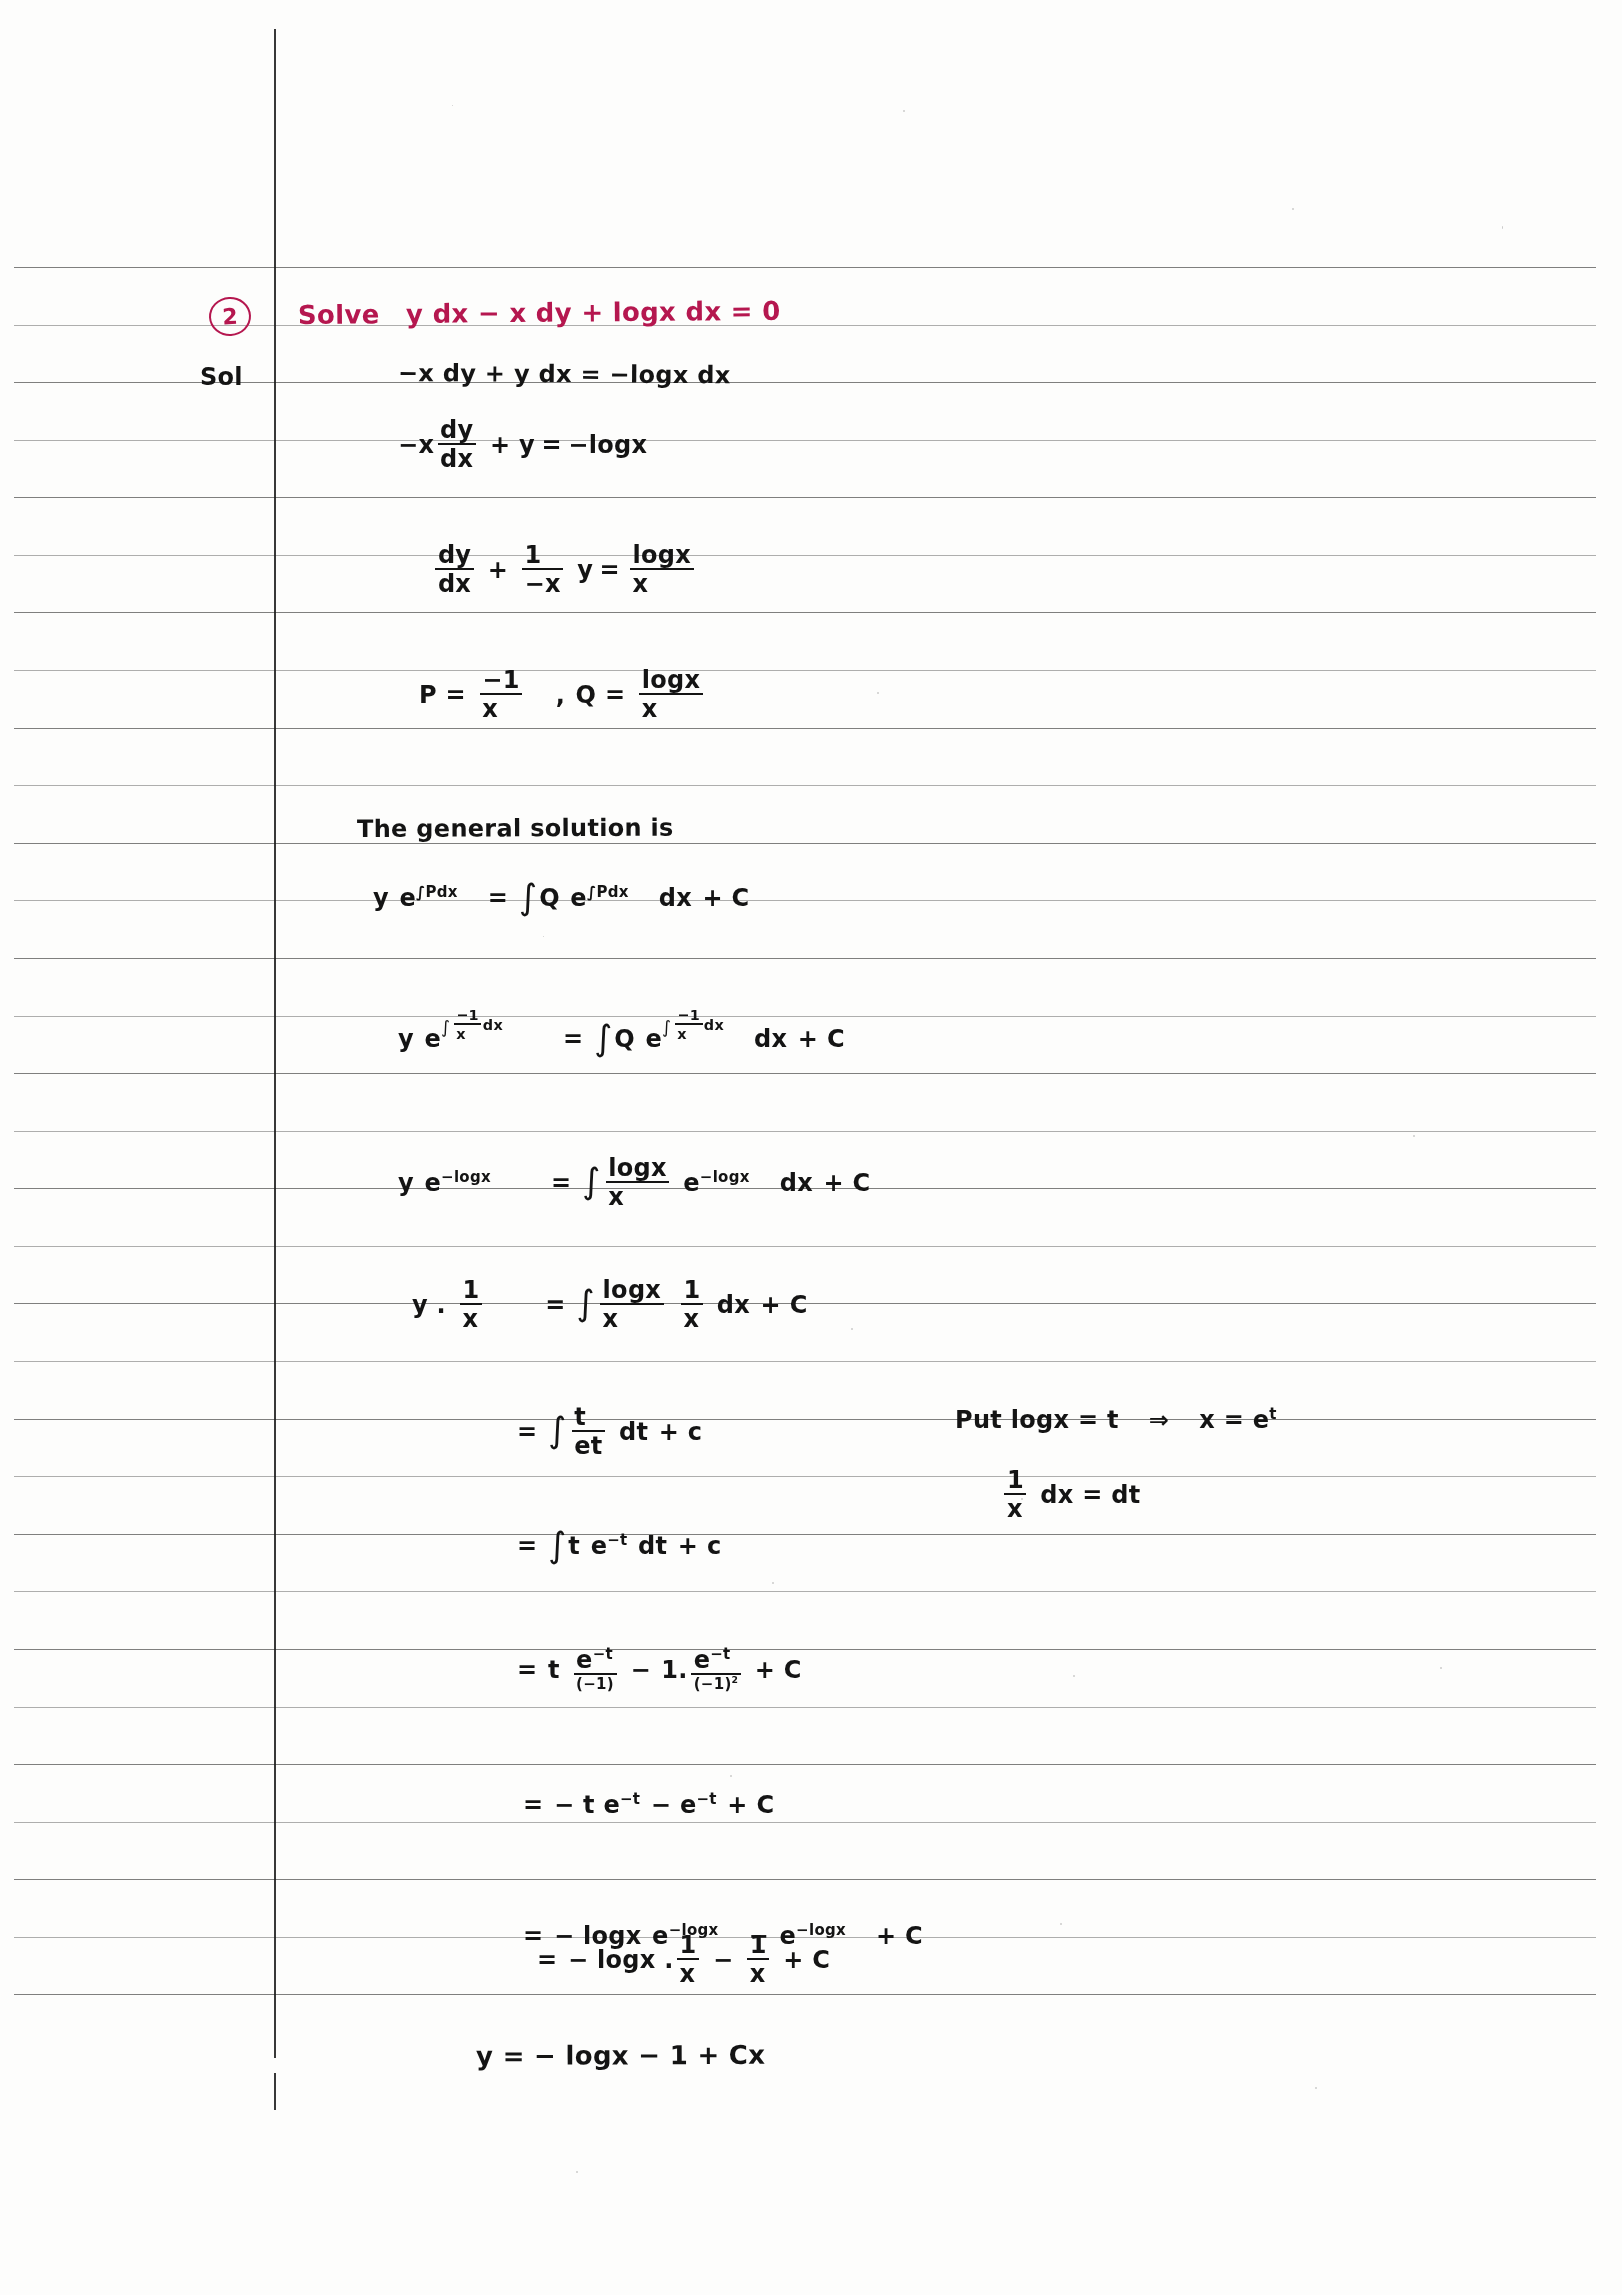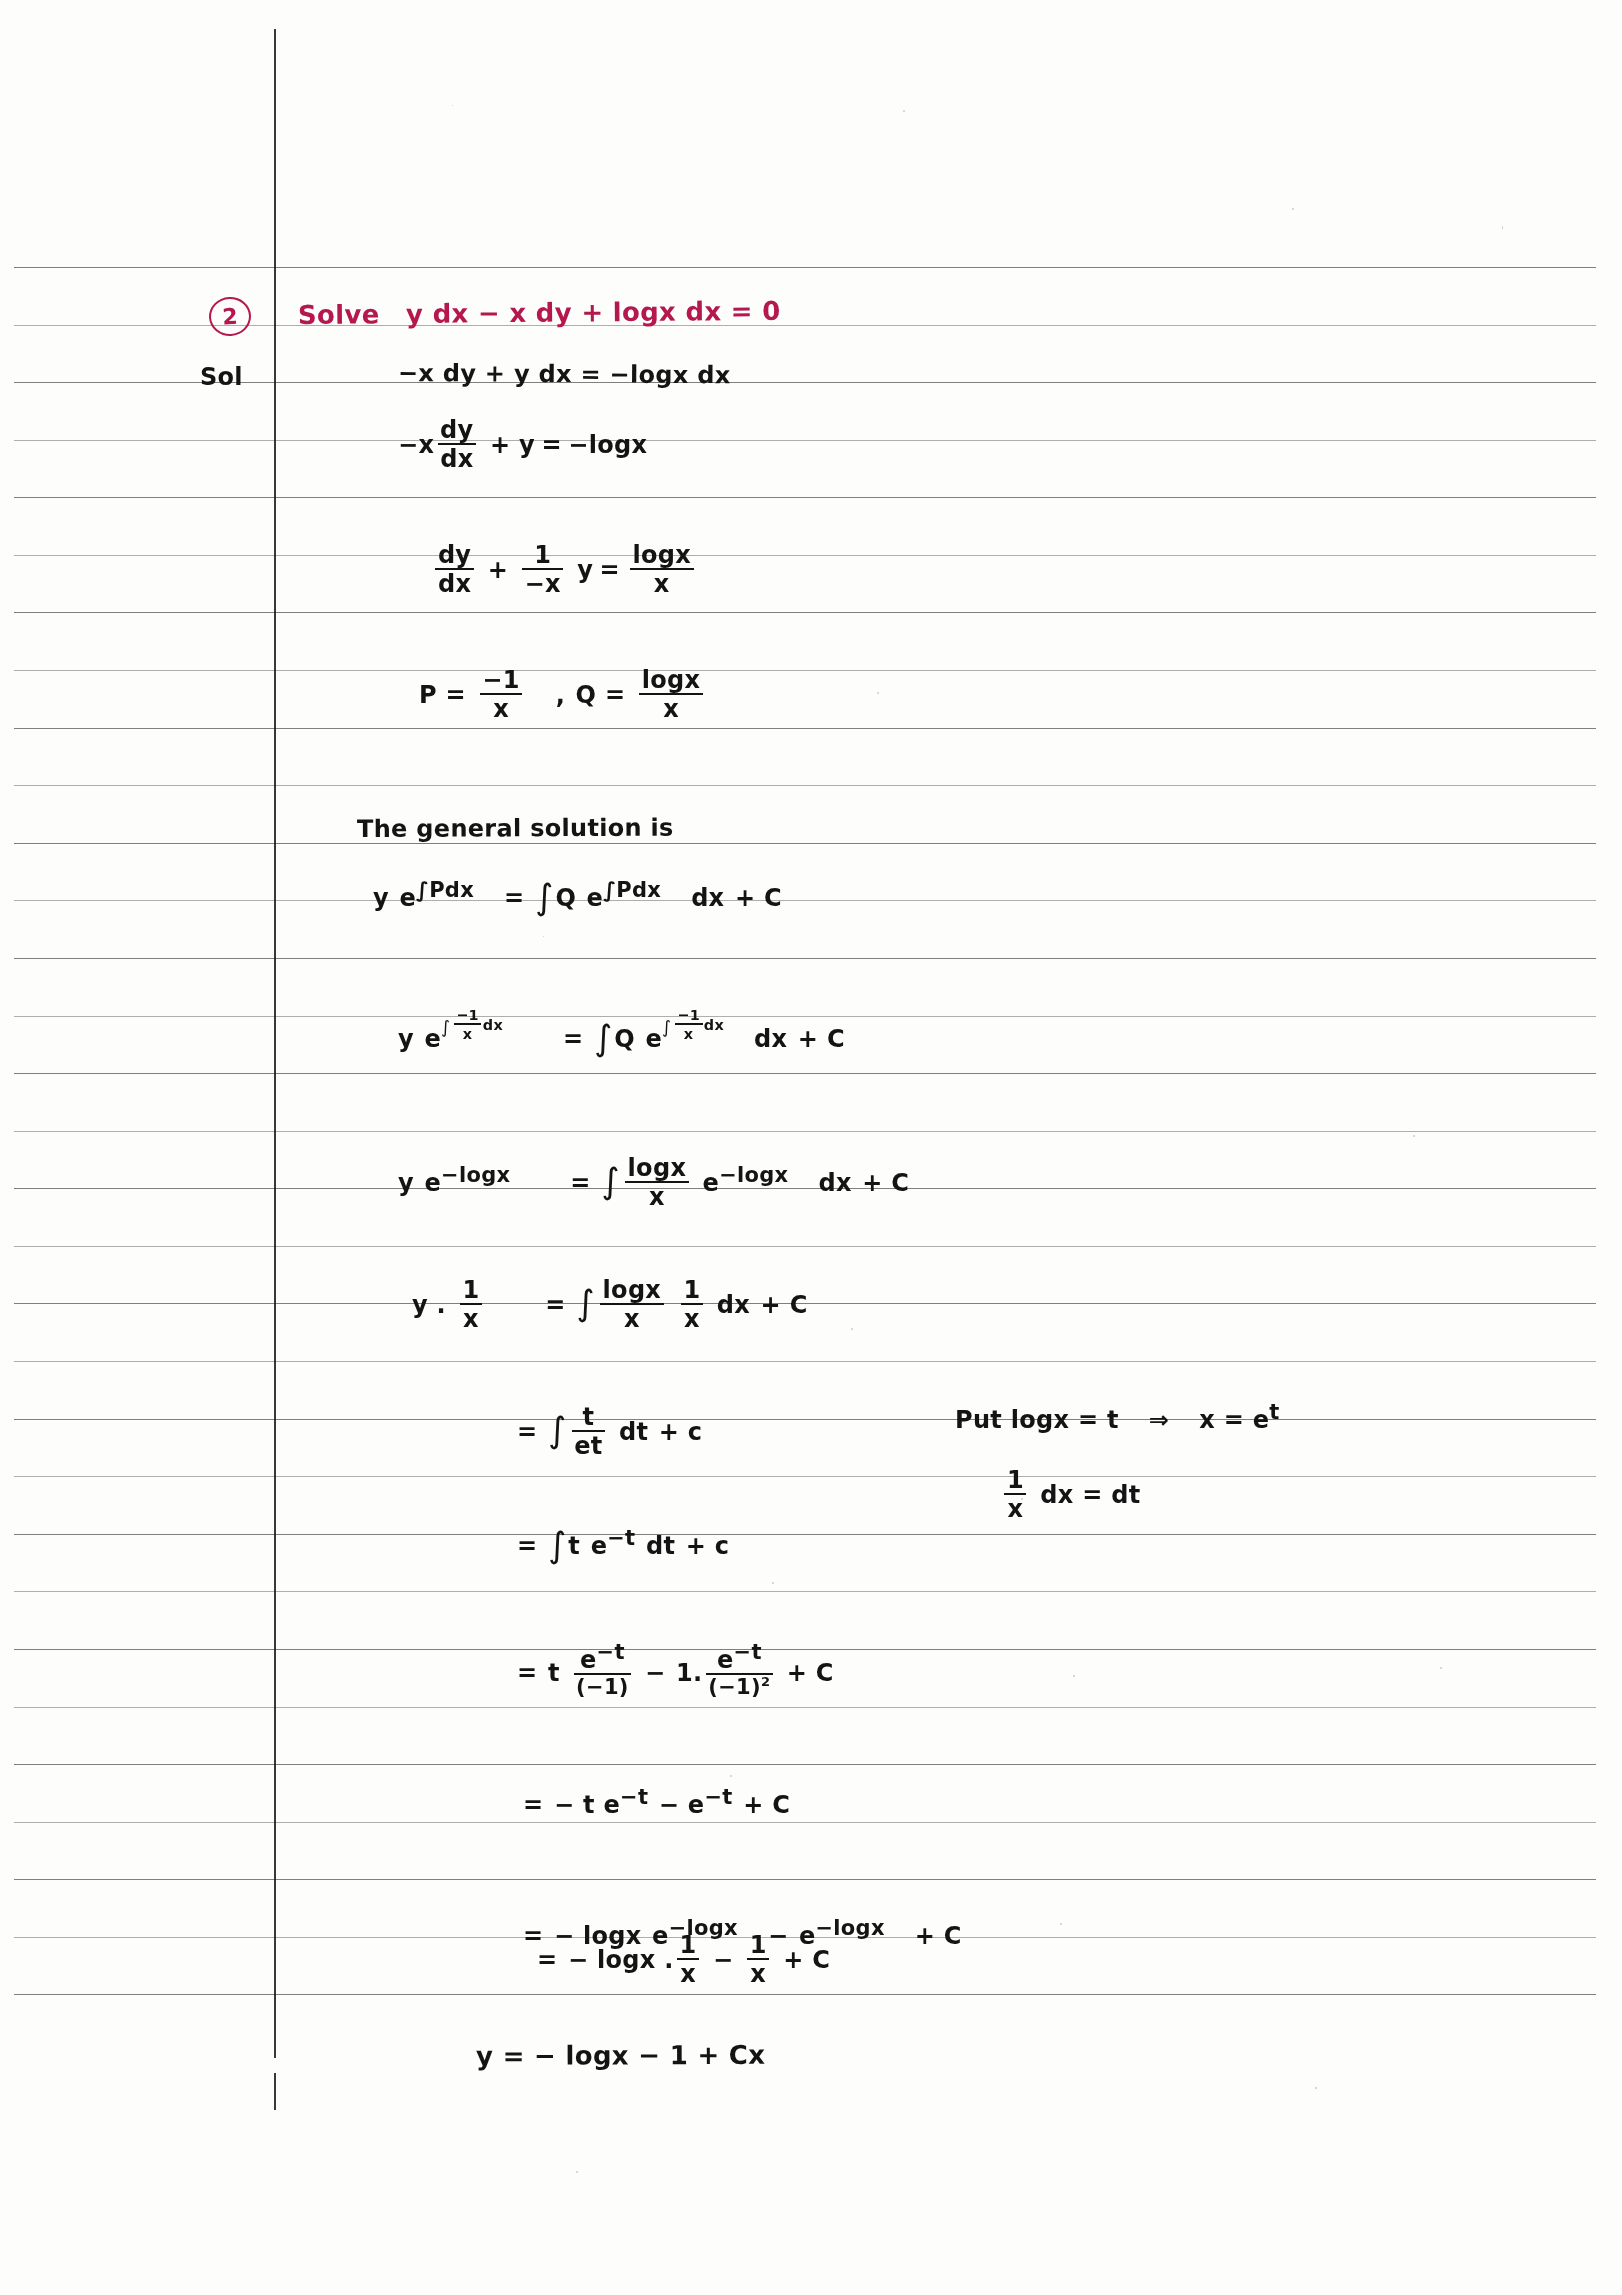--- a/index.html
+++ b/index.html
@@ -33,21 +33,21 @@
     font-family:"DejaVu Sans", sans-serif;
     color:#141414;
     white-space:nowrap;
     line-height:1;
     letter-spacing:0.3px;
     font-weight:600;
   }
   .ink-pink{color:#b5174f;}
   .s-lg{font-size:26px;}
   .s-md{font-size:24px;}
-  .s-sm{font-size:21px;}
+  .s-sm{font-size:15px;}
   .s-xs{font-size:14.4px;}
 
   
   .hw{transform-origin:left center;}
   .tilt1{transform:rotate(-0.5deg);}
   .tilt2{transform:rotate(0.4deg);}
   .tilt3{transform:rotate(-0.25deg);}
 
   
   #qnum{
@@ -55,21 +55,21 @@
     width:38px;height:35px;
     border:2.6px solid #b5174f;border-radius:50%;
     color:#b5174f;font-size:22px;font-weight:700;
     display:flex;align-items:center;justify-content:center;
     font-family:"DejaVu Sans", sans-serif;
     transform:rotate(-3deg);
   }
 
   
   .frac{
-    display:inline-flex;flex-direction:column;align-items:center;
+    display:inline-flex;flex-direction:column;
     vertical-align:middle;margin:0 3.3px;position:relative;top:-1.3px;
   }
   .frac .num{padding:0 2.6px 1.3px 2.6px;}
   .frac .den{padding:2px 2.6px 0 2.6px;}
   .frac .bar{width:100%;height:2px;background:#141414;}
   sup{font-size:.62em;vertical-align:super;line-height:0;}
   .intg{font-size:1.45em;font-weight:400;position:relative;top:2.6px;margin-right:2px;}
   .row{display:flex;align-items:center;}
   .sp{display:inline-block;width:10.5px;}
   .sp-lg{display:inline-block;width:30px;}

